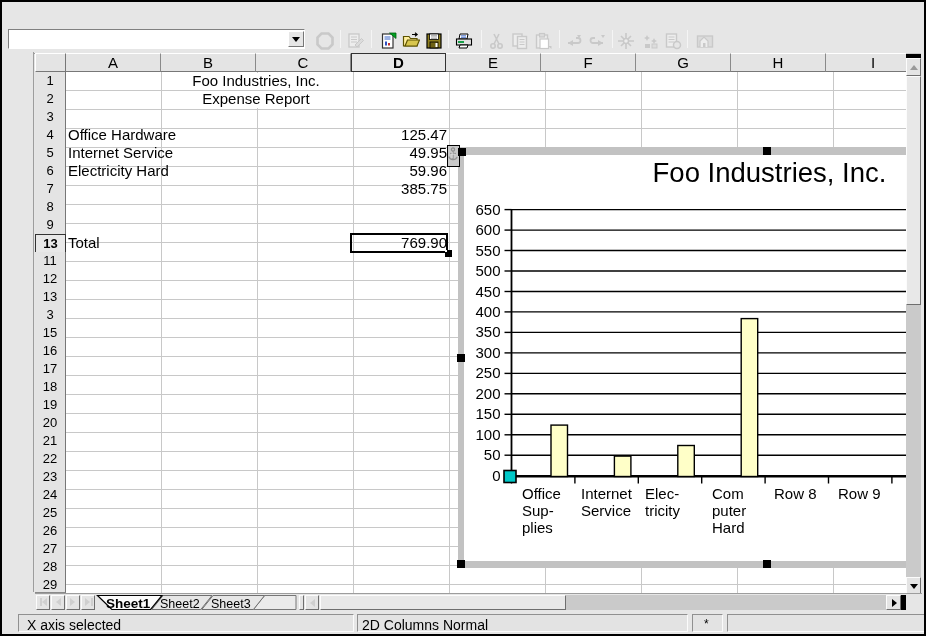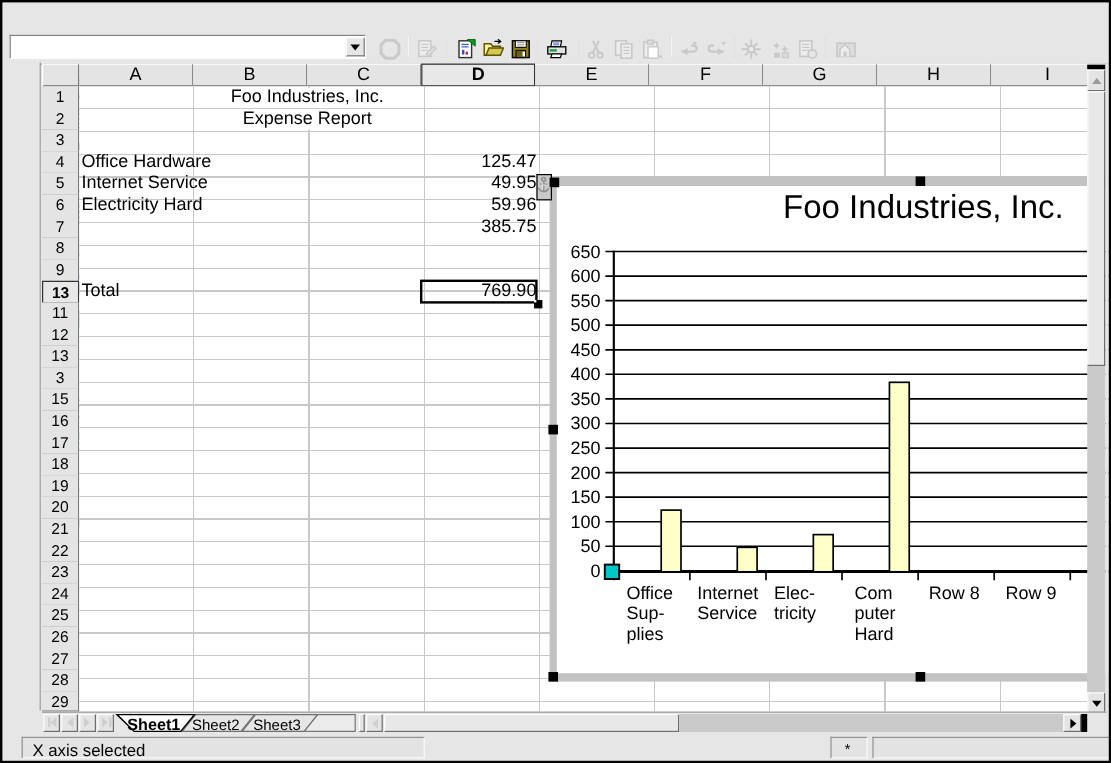--- a/index.html
+++ b/index.html
@@ -435,19 +435,22 @@
 <div class="ab btn3d" style="left:851px;top:1px;width:15px;height:15px">
         <div class="ab" style="left:5px;top:3px;border-top:4px solid transparent;border-bottom:4px solid transparent;border-left:5px solid #000"></div>
       </div>
 <div class="ab" style="left:866px;top:1px;width:5px;height:15px;background:#000"></div>
     </div>
 
 <div id="statusbar">
   <div class="spanel" style="left:2px; width:336px">
         <span style="position:absolute;left:8px;top:2px">X axis selected</span>
       </div>
+  <div class="spanel" style="left:341px; width:331px">
+        <span style="position:absolute;left:4px;top:2px">2D Columns Normal</span>
+      </div>
   <div class="spanel" style="left:676px; width:31px">
         <span style="position:absolute;left:11px;top:1px;font-size:12px">*</span>
       </div>
   <div class="spanel" style="left:711px; width:209px"></div>
 </div>
 
 </div>
 
 </body></html>

